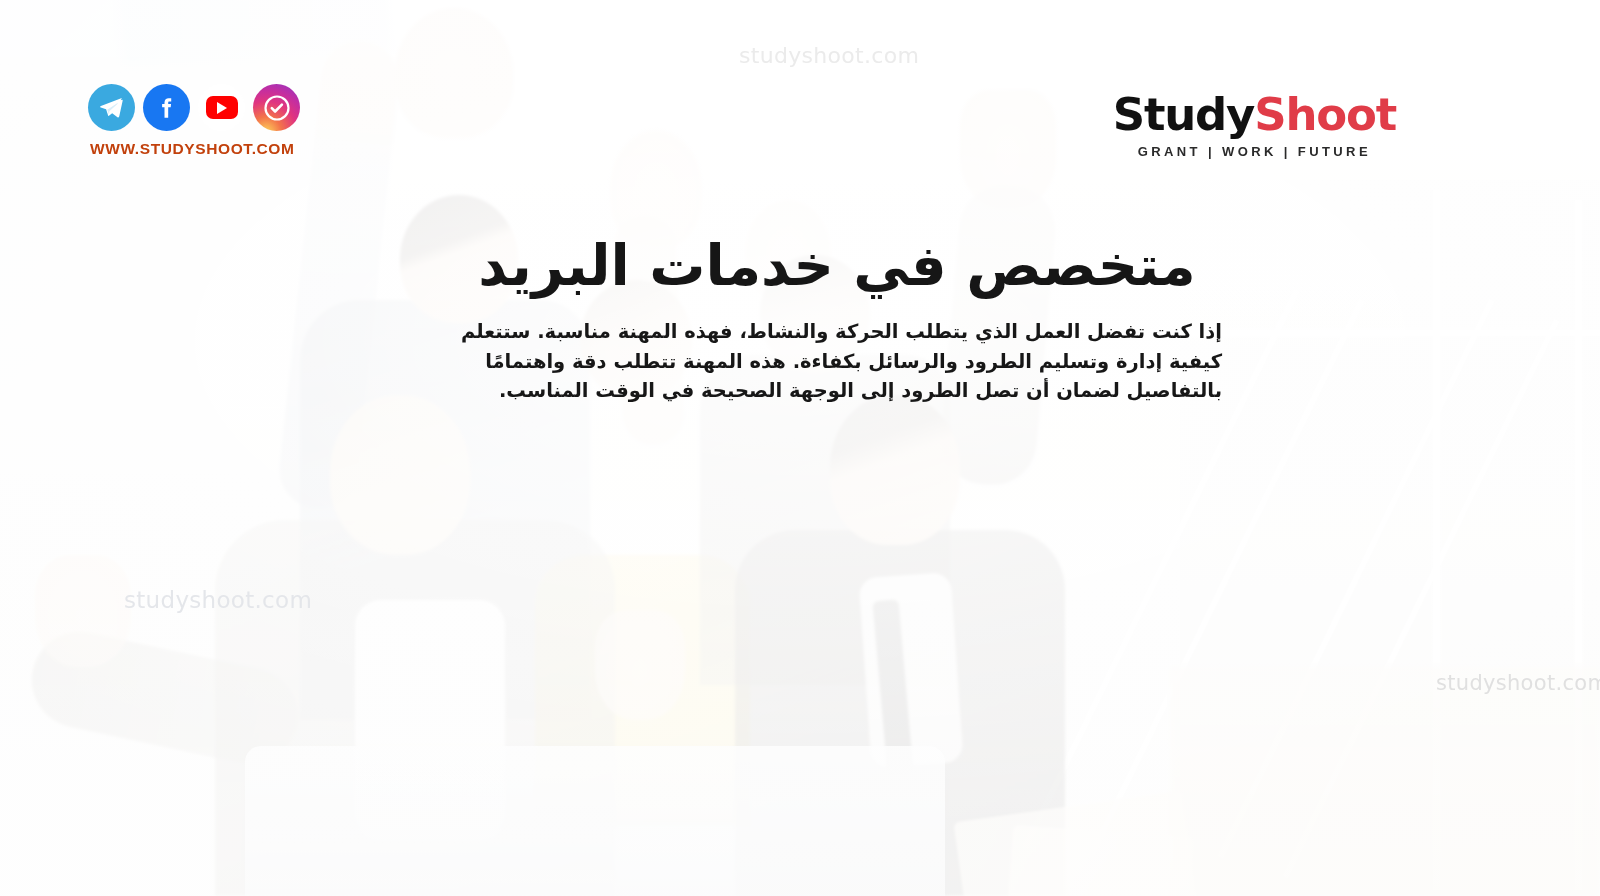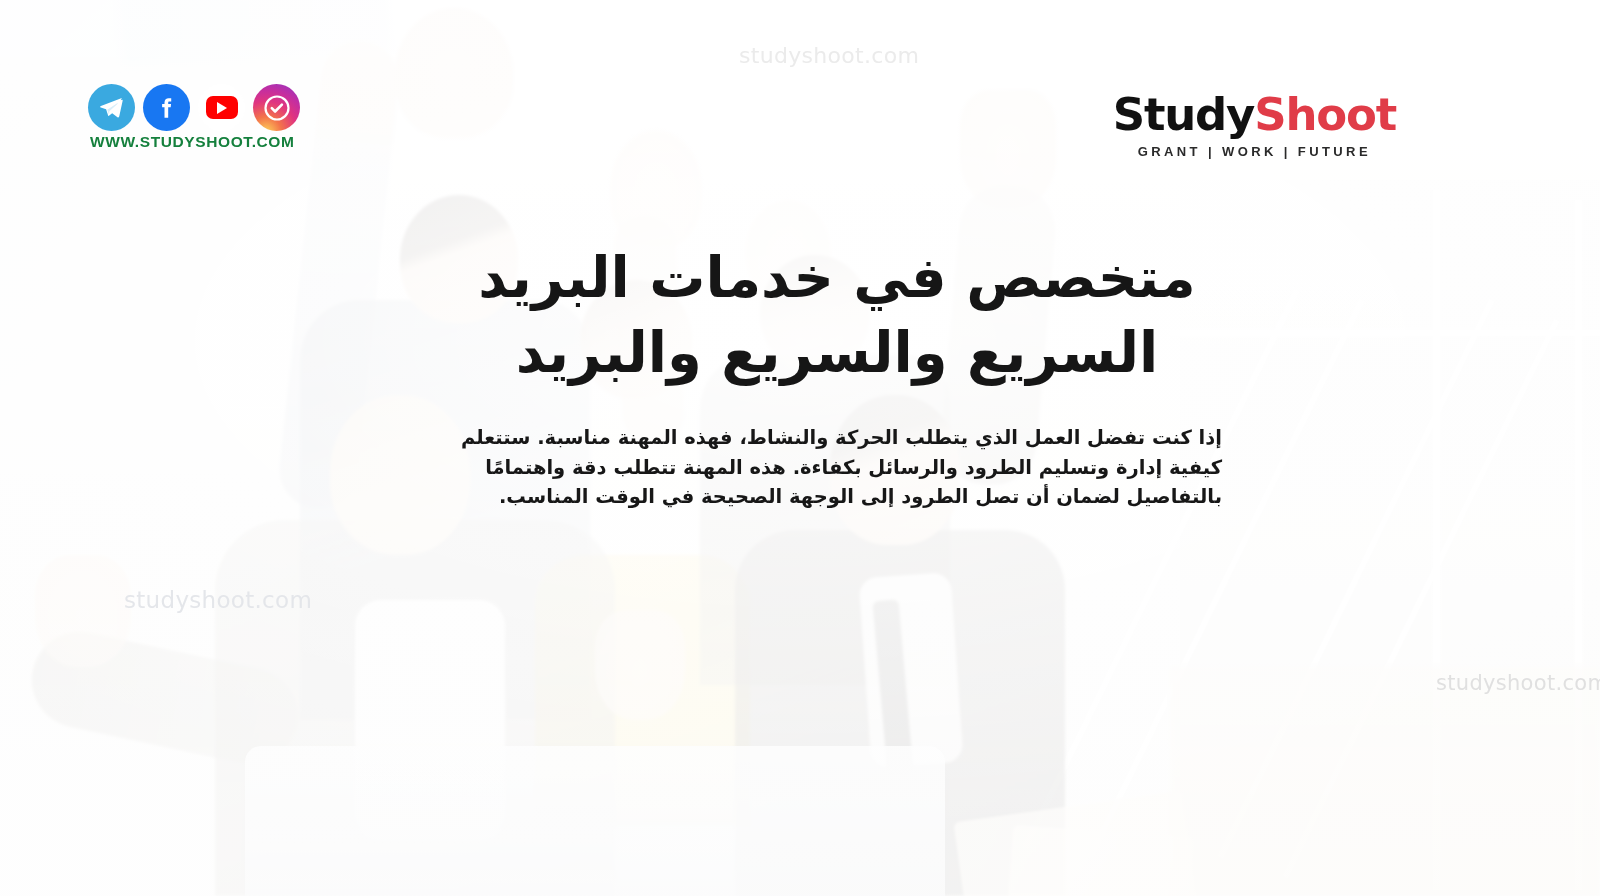--- a/index.html
+++ b/index.html
@@ -248,24 +248,24 @@
   .ic-youtube{ background:#ffffff; }
   .ic-instagram{
     background:
       radial-gradient(circle at 28% 102%, #fdd25a 0%, #f3734a 26%, #e0357f 52%, #c42ea0 72%, #8a35c9 100%);
   }
   .yt-box{
     width:32px; height:23px; background:#ff0000; border-radius:7px;
     display:flex; align-items:center; justify-content:center;
   }
   .site-url{
-    margin-top:2px; margin-left:2px;
+    margin-top:9px; margin-left:2px;
     font-family:"Liberation Sans",sans-serif;
     font-size:15.5px; font-weight:700; letter-spacing:.6px;
-    color:#15803d;
+    color:#c2410c;
   }
 
   
   .logo{
     position:absolute; right:204px; top:92px; text-align:center;
     width:auto;
   }
   .logo-word{
     font-family:"DejaVu Sans","Liberation Sans",sans-serif;
     font-size:45px; font-weight:800; letter-spacing:-1.2px; line-height:1;
@@ -275,31 +275,31 @@
   .logo-shoot{ color:#e03c48; }
   .logo-tag{
     margin-top:7px;
     font-family:"Liberation Sans",sans-serif;
     font-size:13px; font-weight:700; letter-spacing:3.4px;
     color:#2a2a2a; white-space:nowrap;
   }
 
   
   .content{
-    position:absolute; right:378px; top:240px; width:770px;
+    position:absolute; right:378px; top:228px; width:770px;
     direction:rtl; text-align:right;
   }
   .headline{
     font-family:"DejaVu Sans","Liberation Sans",sans-serif;
     font-weight:800; font-size:56px; line-height:1.34;
     color:#161616; letter-spacing:-.5px;
     text-align:center;
   }
   .lede{
-    margin-top:33px;
+    margin-top:14px;
     font-family:"DejaVu Sans","Liberation Sans",sans-serif;
     font-weight:700; font-size:19.5px; line-height:1.52;
     color:#171717; text-align:right;
   }
 </style>
 </head>
 <body>
 
 <div class="stage">
 
@@ -394,18 +394,17 @@
   </div>
 
   <div class="logo">
     <div class="logo-word"><span class="logo-study">Study</span><span class="logo-shoot">Shoot</span></div>
     <div class="logo-tag">GRANT | WORK | FUTURE</div>
   </div>
 
   <div class="content">
     <h1 class="headline">
       <div>متخصص في خدمات البريد</div>
-      <div>السريع والسريع والبريد</div>
     </h1>
     <p class="lede">إذا كنت تفضل العمل الذي يتطلب الحركة والنشاط، فهذه المهنة مناسبة. ستتعلم كيفية إدارة وتسليم الطرود والرسائل بكفاءة. هذه المهنة تتطلب دقة واهتمامًا بالتفاصيل لضمان أن تصل الطرود إلى الوجهة الصحيحة في الوقت المناسب.</p>
   </div>
 
 </div>
 
 </body></html>

